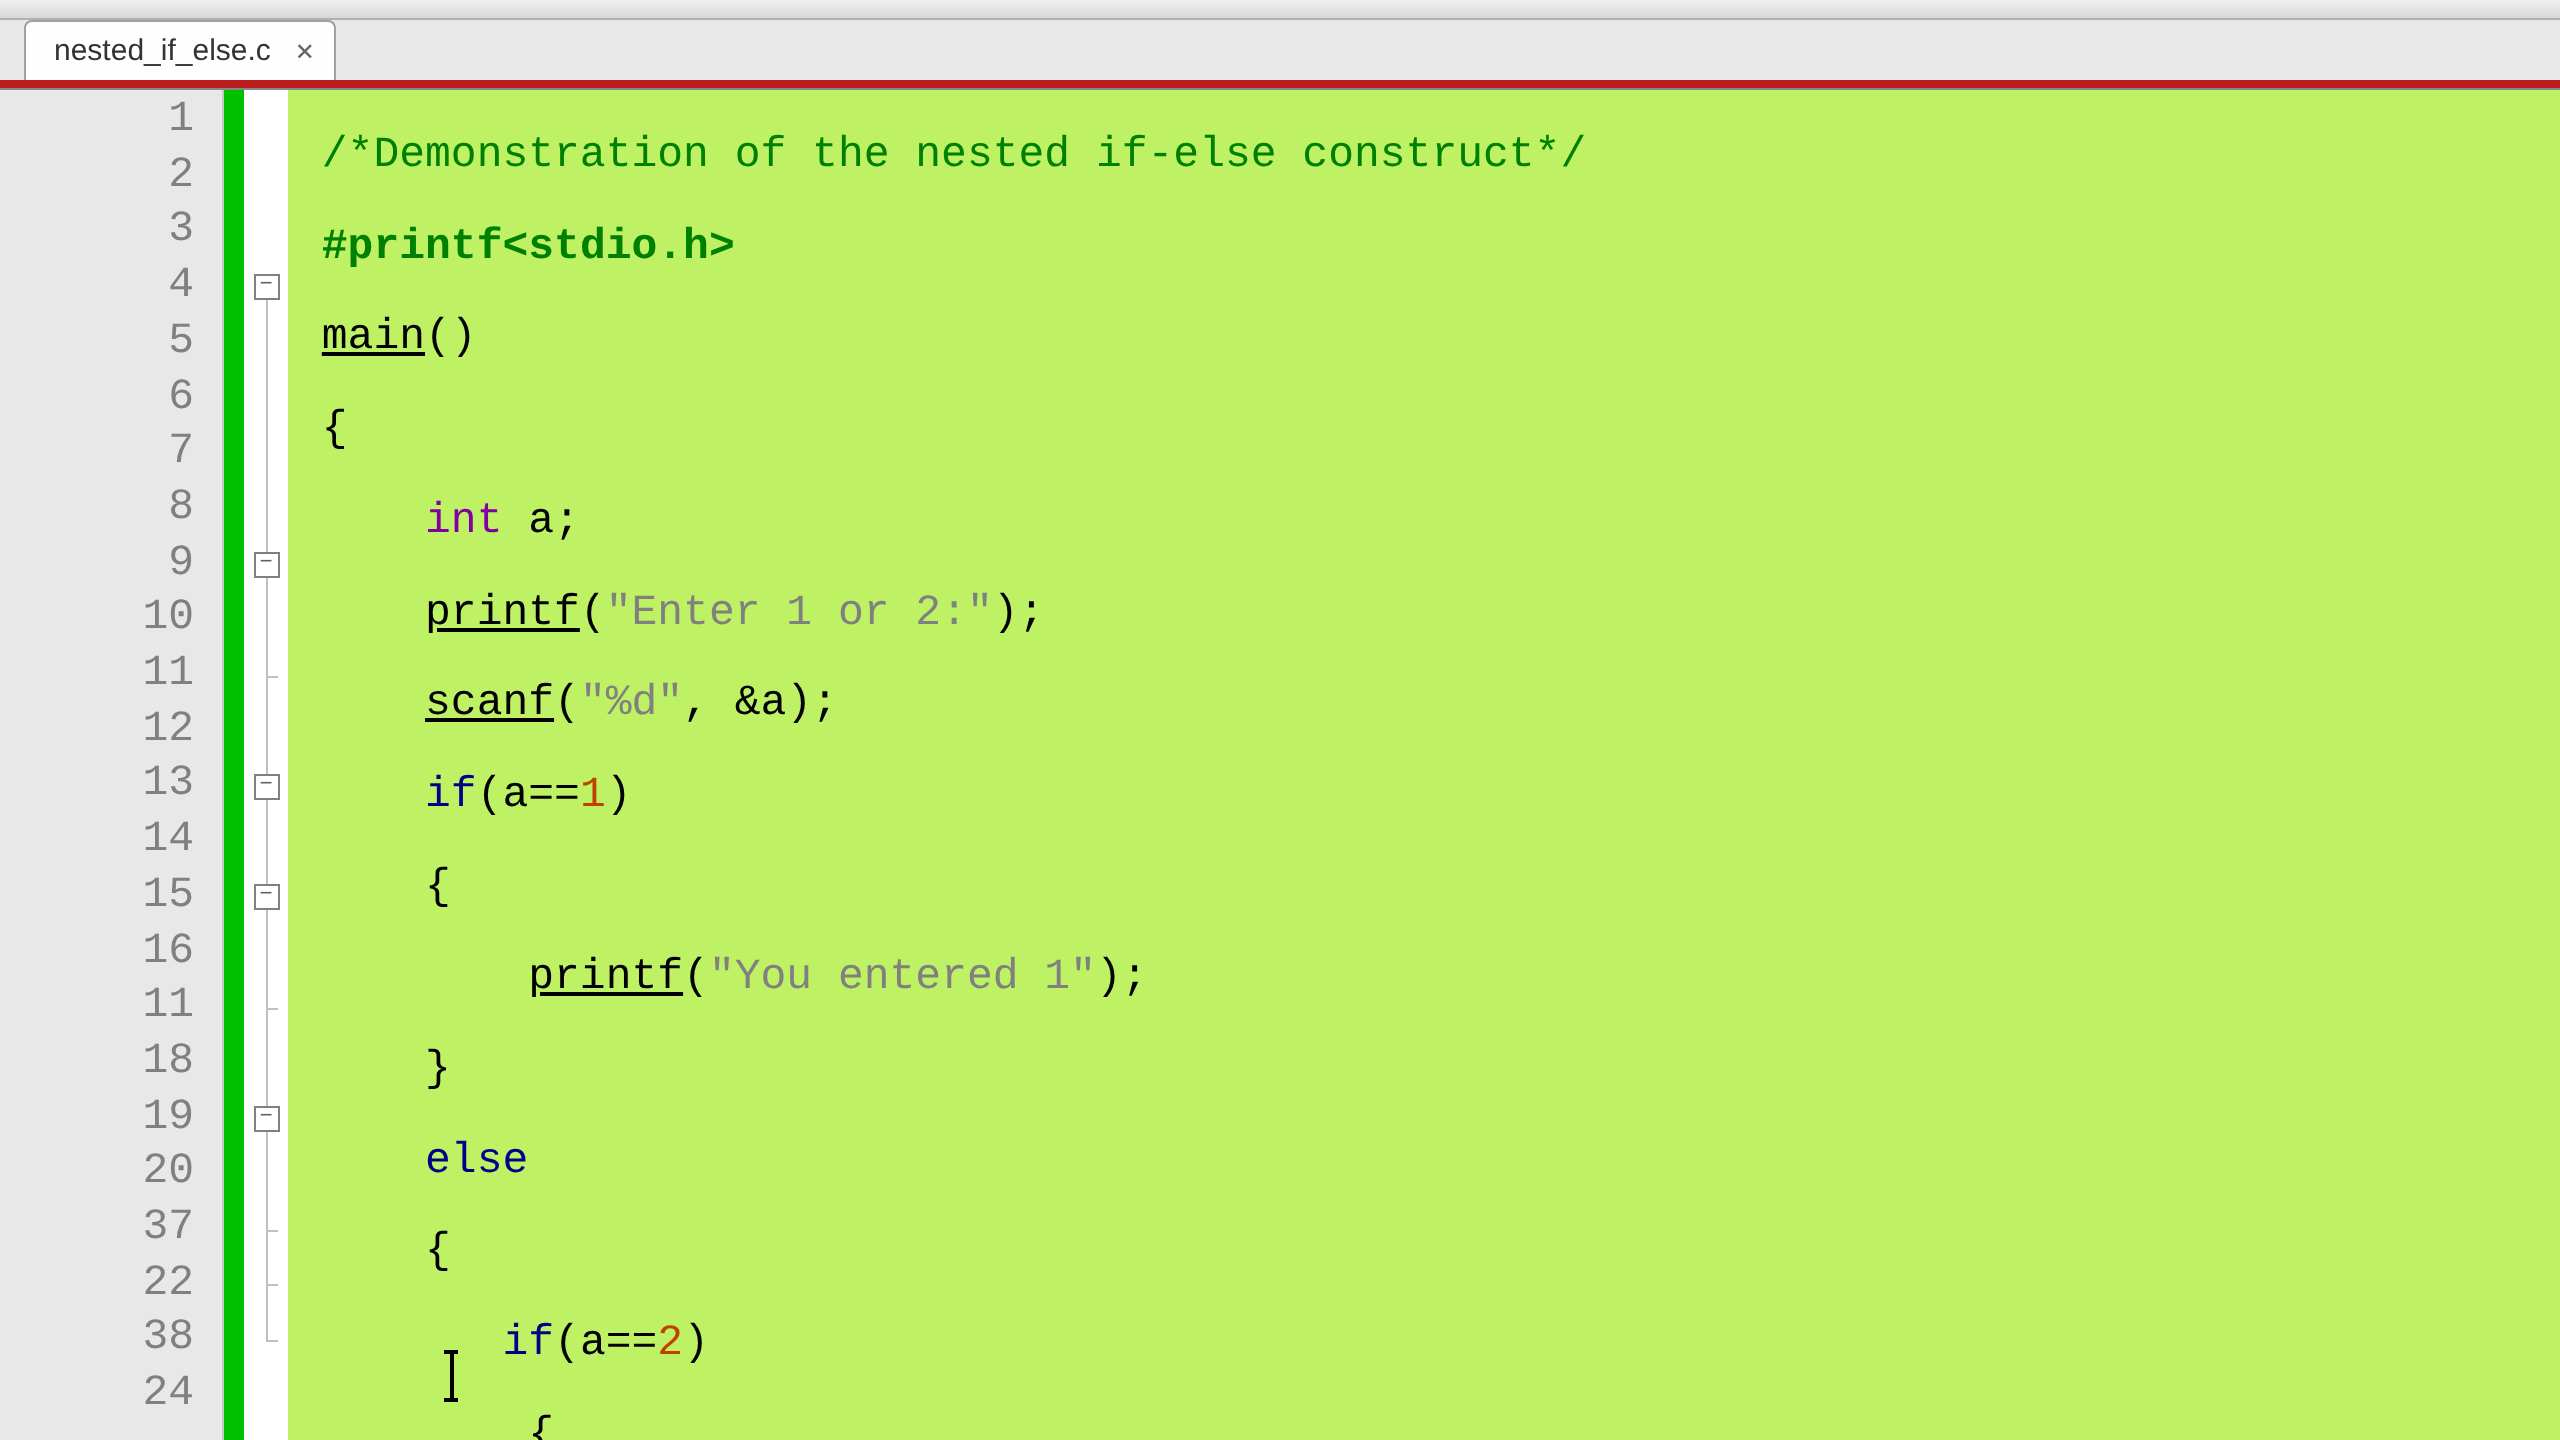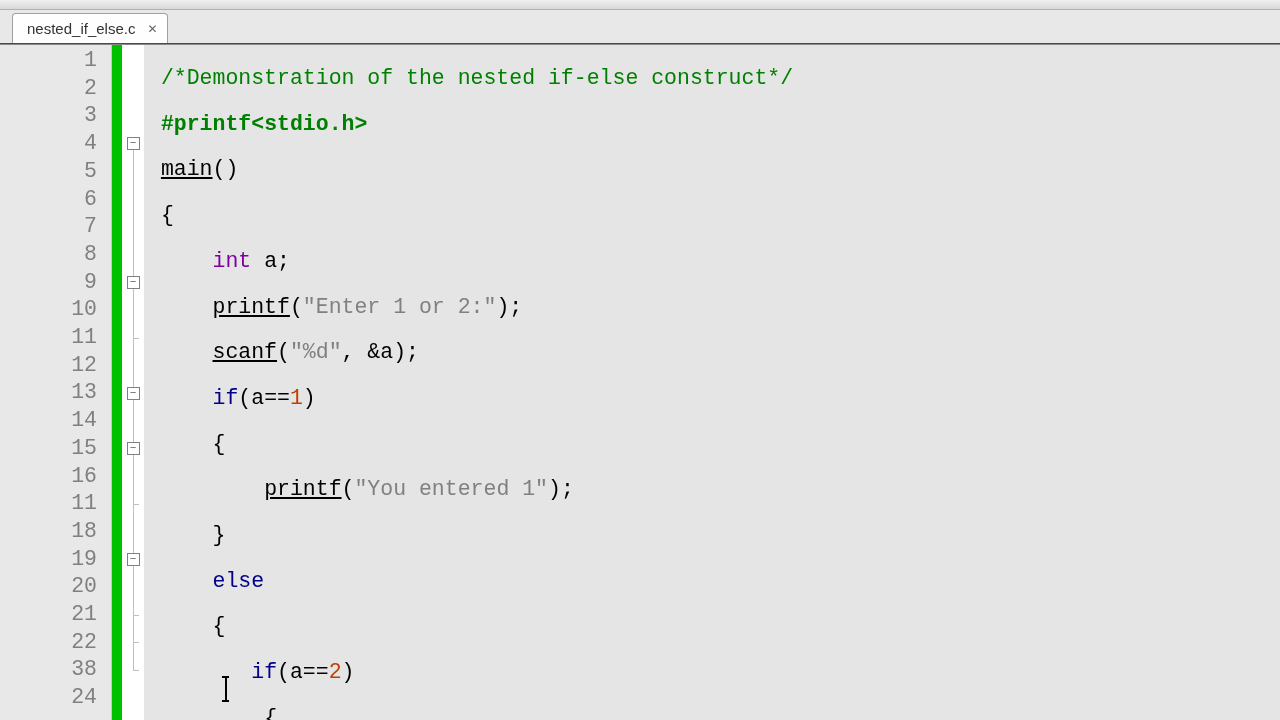--- a/index.html
+++ b/index.html
@@ -11,21 +11,21 @@
     height: 720px;
   }
   .toolbar-strip {
     height: 10px;
     background: linear-gradient(to bottom, #f0f0f0, #d8d8d8);
     border-bottom: 1px solid #b0b0b0;
   }
   .tab-bar {
     height: 34px;
     background: #e8e8e8;
-    border-bottom: 1px solid #b91c1c;
+    border-bottom: 4px solid #b91c1c;
     display: flex;
     align-items: flex-end;
     padding-left: 12px;
   }
   .tab {
     display: flex;
     align-items: center;
     background: #fefefe;
     border: 1px solid #a0a0a0;
     border-bottom: none;
@@ -110,21 +110,21 @@
   .fold-tick {
     position: absolute;
     height: 1px;
     width: 6px;
     background: #c0c0c0;
     left: 50%;
     top: 50%;
   }
   .code-area {
     flex: 1;
-    background: #e5e5e5;
+    background: #bef264;
     padding-top: 2px;
     padding-left: 4px;
     position: relative;
     white-space: pre;
   }
   .code-line {
     font-size: 21.5px;
     line-height: 27.7px;
     color: #000000;
   }
@@ -180,21 +180,21 @@
     <div class="ln">11</div>
     <div class="ln">12</div>
     <div class="ln">13</div>
     <div class="ln">14</div>
     <div class="ln">15</div>
     <div class="ln">16</div>
     <div class="ln">11</div>
     <div class="ln">18</div>
     <div class="ln">19</div>
     <div class="ln">20</div>
-    <div class="ln">21</div>
+    <div class="ln">37</div>
     <div class="ln">22</div>
     <div class="ln">38</div>
     <div class="ln">24</div>
   </div>
 
   <div class="change-bar"></div>
 
   <div class="fold-col">
     <div class="frow"></div>
     <div class="frow"></div>

